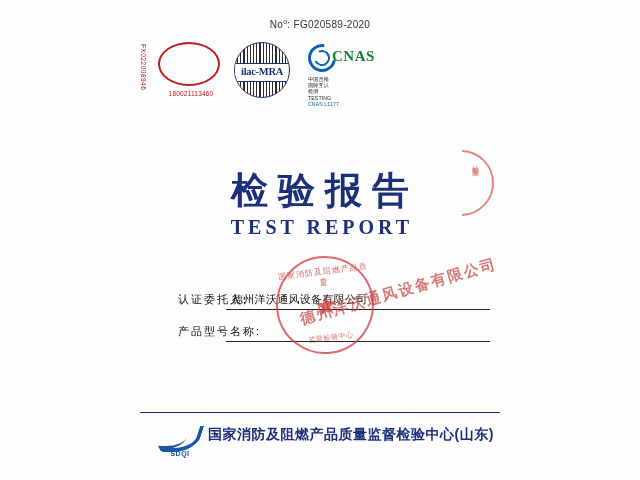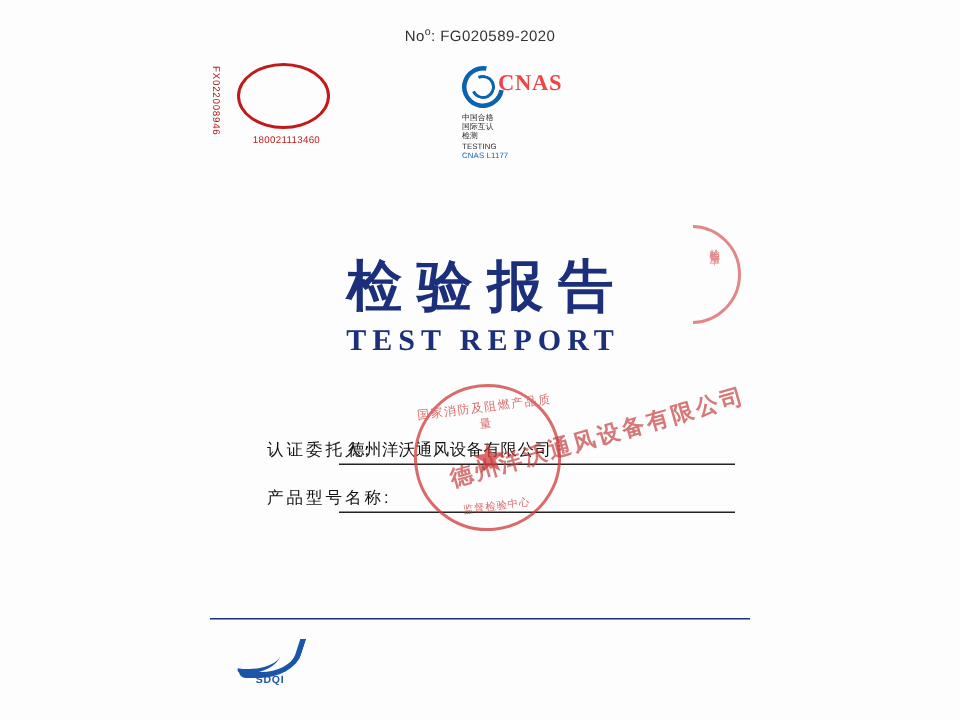--- a/index.html
+++ b/index.html
@@ -178,21 +178,21 @@
     box-sizing: border-box;
     border-left-color: transparent;
     transform: rotate(20deg);
   }
   .cnas .word {
     position: absolute;
     top: 4px;
     left: 24px;
     font-size: 15px;
     font-weight: bold;
-    color: #ef4444;
+    color: #15803d;
     font-family: "Liberation Serif", serif;
     letter-spacing: 0.5px;
   }
   .cnas .lines {
     position: absolute;
     top: 34px;
     left: 4px;
     width: 72px;
     font-size: 5.2px;
     color: #2b2b2b;
@@ -498,20 +498,27 @@
 
   <div class="logo-strip">
 
     <div class="vert-code">FX022008946</div>
 
     <div class="logo-block cma">
       <div class="oval"></div>
       <div class="code">180021113460</div>
     </div>
 
+    <div class="logo-block ilac">
+      <div class="circle">
+        <div class="band">
+          <span>ilac-MRA</span>
+        </div>
+      </div>
+    </div>
 
     <div class="logo-block cnas">
       <div class="glyph">
         <div class="ring"></div>
         <div class="ring2"></div>
         <div class="word">CNAS</div>
       </div>
       <div class="lines">
         <div>中国合格</div>
         <div>国际互认</div>
@@ -553,15 +560,16 @@
     <div class="txt">德州洋沃通风设备有限公司</div>
   </div>
 
   <div class="footer-rule"></div>
   <div class="footer">
     <div class="sdqi-logo">
       <div class="swoosh"></div>
       <div class="swoosh2"></div>
       <div class="label">SDQI</div>
     </div>
+    <div class="footer-cn">国家消防及阻燃产品质量监督检验中心(山东)</div>
   </div>
 
 </div>
 
 </body></html>

